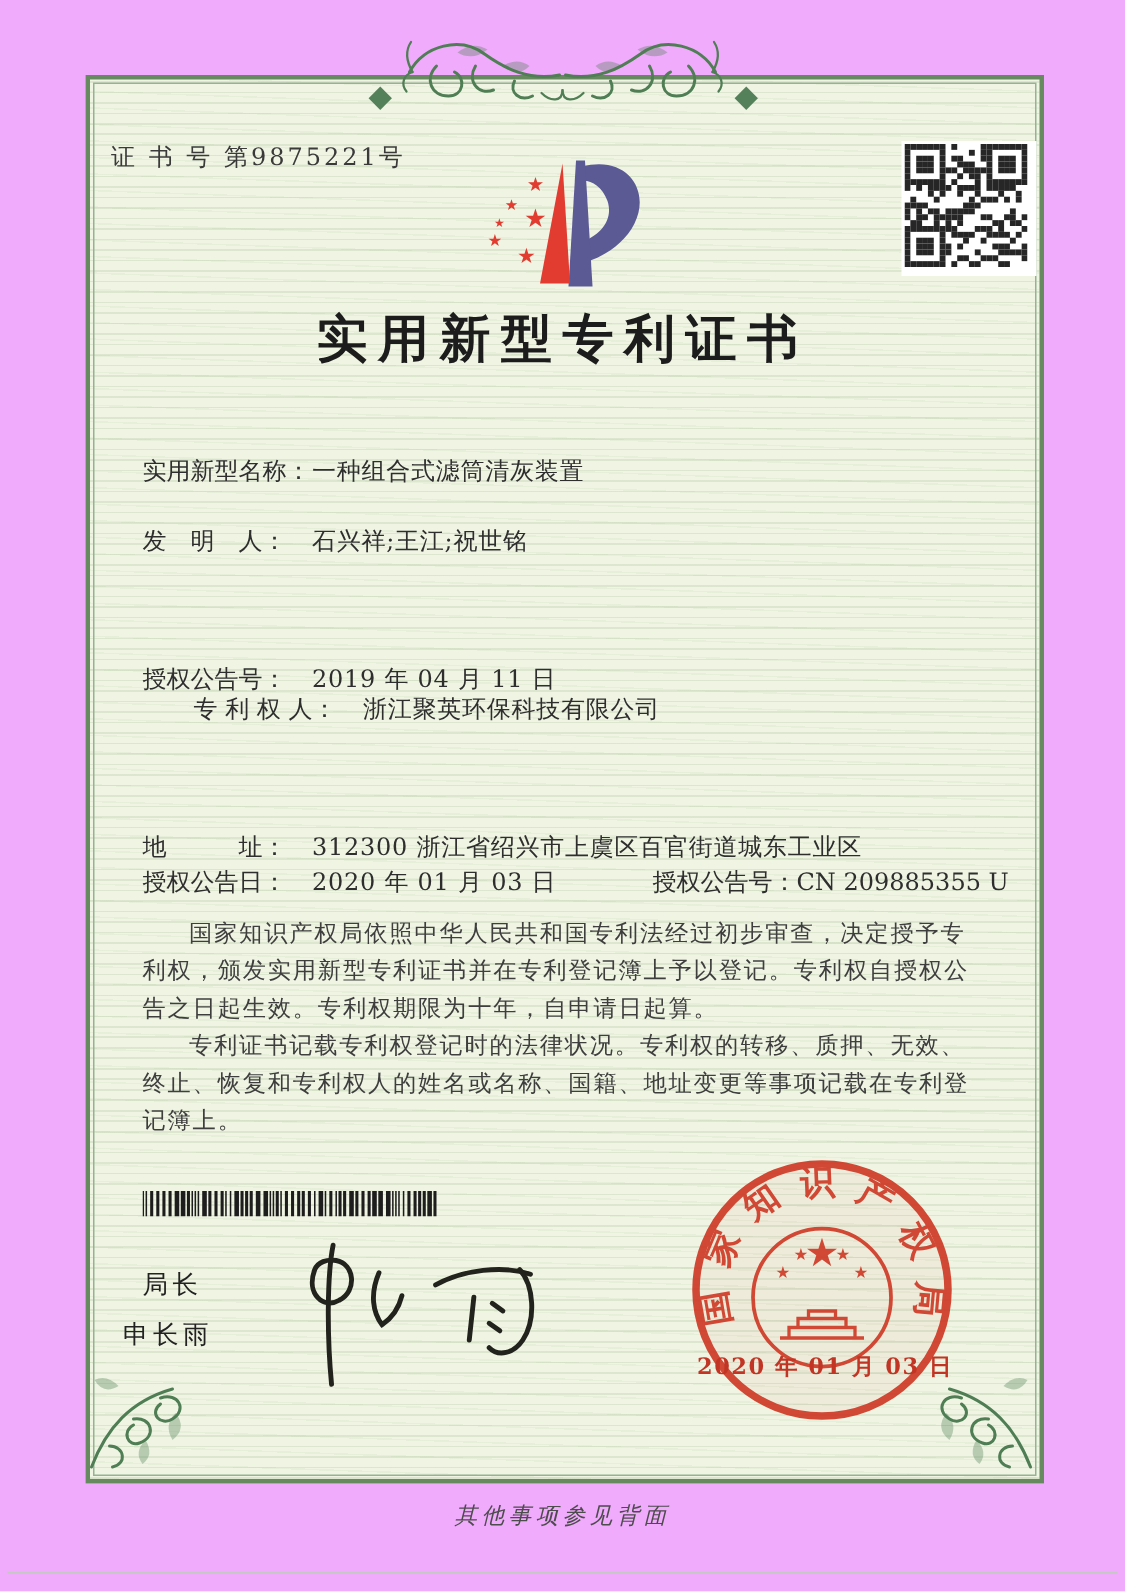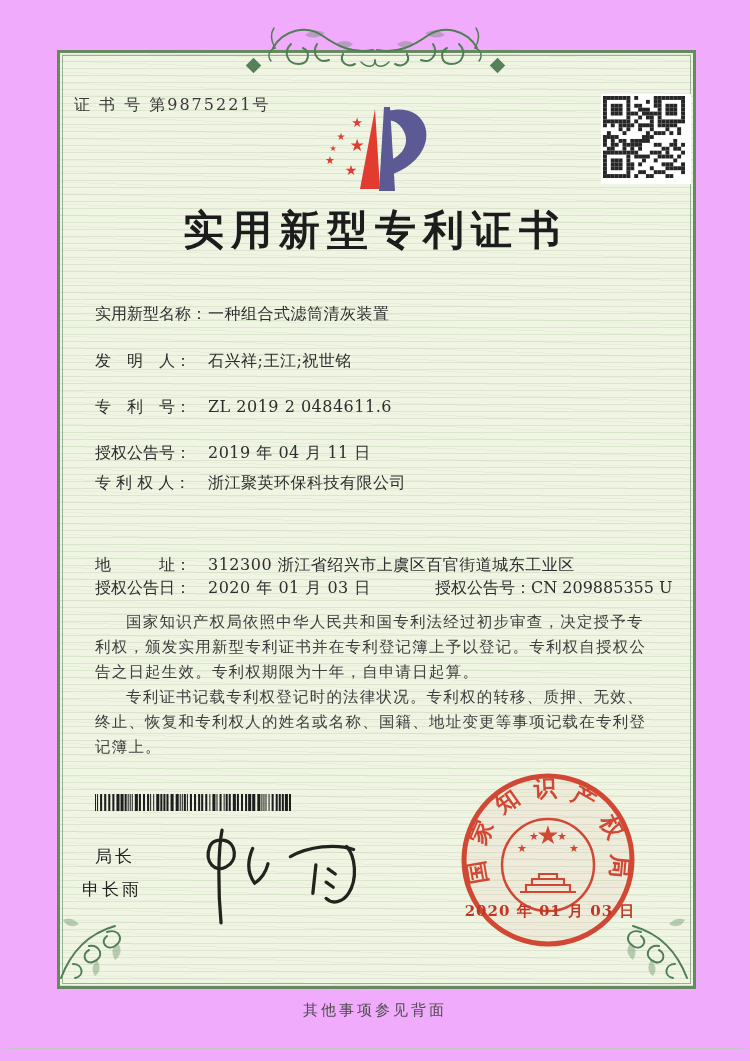--- a/index.html
+++ b/index.html
@@ -20,21 +20,21 @@
   }
   .frame-inner{position:absolute;inset:2px;border:1px solid #96b193;}
   .ornament{position:absolute;pointer-events:none;}
   .diamond{position:absolute;width:11px;height:11px;background:#55815a;transform:rotate(45deg);}
   
   .cert-no{position:absolute;left:74px;top:95px;font-size:16px;letter-spacing:2px;color:#3a3a3a;}
   .logo{position:absolute;left:300px;top:85px;width:155px;height:118px;}
   .qr{position:absolute;left:601px;top:94px;width:86px;height:86px;background:#fff;padding:2px;}
   .title{
     position:absolute;left:0;top:203px;width:750px;text-align:center;
-    font-size:41px;font-weight:bold;letter-spacing:7px;color:#1c1c1c;
+    font-size:34px;font-weight:bold;letter-spacing:7px;color:#1c1c1c;
   }
   
   .field{position:absolute;left:95px;font-size:16px;color:#2e2e2e;white-space:nowrap;}
   .field .lab{display:inline-block;min-width:113px;}
   .field .val{letter-spacing:0.5px;}
   .field2{position:absolute;left:435px;font-size:16px;color:#2e2e2e;white-space:nowrap;}
   
   .paras{position:absolute;left:95px;top:610px;width:562px;
     font-size:15.5px;line-height:25px;letter-spacing:1.2px;color:#3e3e3e;}
   .paras p{margin:0;text-indent:2em;}
@@ -42,21 +42,21 @@
   .barcode{position:absolute;left:95px;top:794px;width:196px;height:17px;}
   .officer-title{position:absolute;left:95px;top:845px;font-size:17px;letter-spacing:3px;color:#222;}
   .officer-name{position:absolute;left:82px;top:878px;font-size:17px;letter-spacing:3px;color:#222;}
   .signature{position:absolute;left:193px;top:824px;width:205px;height:102px;}
   .seal{position:absolute;left:458px;top:770px;width:180px;height:180px;opacity:.93;}
   .seal-date{position:absolute;left:460px;top:902px;width:180px;text-align:center;
     color:#c23524;font-size:15px;letter-spacing:1px;font-weight:bold;}
   .page-no{position:absolute;left:57px;top:948px;width:633px;text-align:center;
     font-size:14px;letter-spacing:2px;color:#333;}
   .footer-note{position:absolute;left:0;top:1001px;width:750px;text-align:center;
-    font-size:15px;letter-spacing:3px;color:#4c4c4c;}
+    font-size:15px;letter-spacing:3px;color:#4c4c4c;font-style:italic;}
   .scan-edge{position:absolute;left:5px;top:1048px;width:740px;height:1px;background:#c6c6c4;}
 </style>
 </head>
 <body>
 
 <div class="sheet">
 
   <div class="frame">
     <div class="frame-inner"></div>
   </div>
@@ -346,27 +346,24 @@
   </div>
 
   <div class="title">实用新型专利证书</div>
 
   <div class="field" style="top:304px;">
     <span class="lab">实用新型名称：</span><span class="val">一种组合式滤筒清灰装置</span>
   </div>
   <div class="field" style="top:351px;">
     <span class="lab">发　明　人：</span><span class="val">石兴祥;王江;祝世铭</span>
   </div>
-  <div class="field" style="top:397px;">
-    <span class="lab">专　利　号：</span><span class="val">ZL 2019 2 0484611.6</span>
-  </div>
   <div class="field" style="top:443px;">
     <span class="lab">授权公告号：</span><span class="val">2019 年 04 月 11 日</span>
   </div>
-  <div class="field" style="top:473px;">
+  <div class="field" style="top:463px;margin-left:34px;">
     <span class="lab">专 利 权 人：</span><span class="val">浙江聚英环保科技有限公司</span>
   </div>
   <div class="field" style="top:535px;margin-top:20px;">
     <span class="lab">地　　　址：</span><span class="val">312300 浙江省绍兴市上虞区百官街道城东工业区</span>
   </div>
   <div class="field" style="top:578px;">
     <span class="lab">授权公告日：</span><span class="val">2020 年 01 月 03 日</span>
   </div>
   <div class="field2" style="top:578px;">
     <span>授权公告号：</span><span class="val">CN 209885355 U</span>

